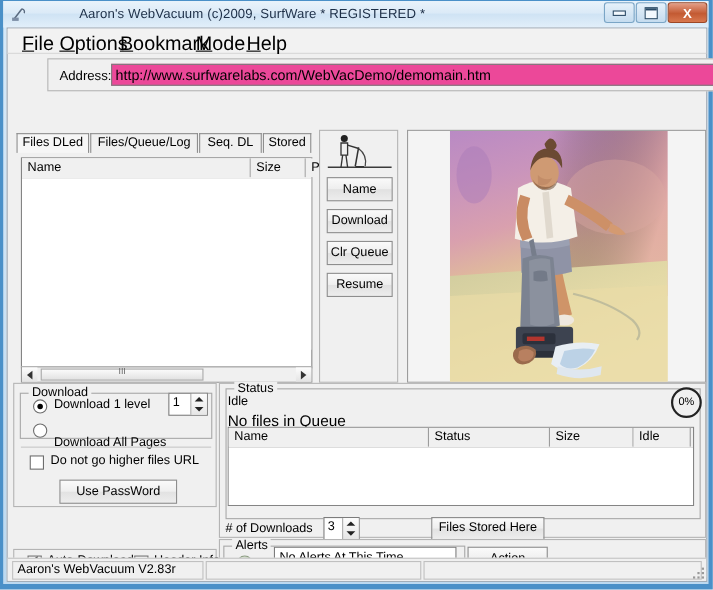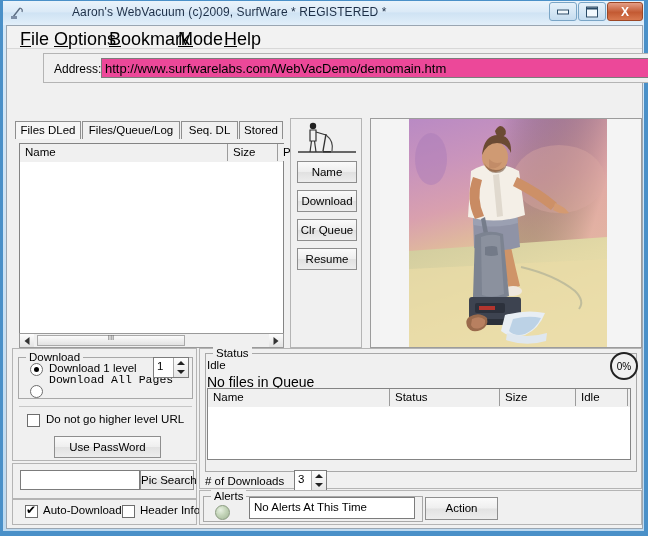--- a/index.html
+++ b/index.html
@@ -545,42 +545,38 @@
 
     <div id="dl-panel-outer">
       <div class="gbox" id="dl-group" style="left:5px; top:8px; width:175px; height:42px;">
         <span class="gbox-title">Download</span>
       </div>
 
       <span class="radio on" style="left:17px; top:14px;"></span>
       <span class="radio-label" style="left:36px; top:13px;">Download 1 level</span>
 
       <span class="radio" style="left:17px; top:36px;"></span>
-      <span class="radio-label" style="left:36px; top:24px;font-family:Liberation Mono, monospace;">Download All Pages</span>
+      <span class="radio-label" style="left:36px; top:47px;">Download All Pages</span>
 
       <div style="position:absolute; left:6px; top:57px; width:173px; height:1px; background:#c6c6c6;"></div>
 
       <span class="cbox" style="left:14px; top:65px;"></span>
-      <span class="cbox-label" style="left:33px; top:64px;">Do not go higher level URL</span>
+      <span class="cbox-label" style="left:33px; top:64px;">Do not go higher files URL</span>
 
       <div class="btn" style="left:41px; top:87px; width:107px; height:22px; line-height:20px;">Use PassWord</div>
     </div>
 
     <div id="spin-level">
       <span class="val">1</span>
       <span class="spinbtns">
         <span class="up"></span>
         <span class="dn"></span>
       </span>
     </div>
 
-    <div id="pic-row">
-      <input id="pic-input" type="text" value="" style="">
-      <div class="btn" style="left:127px; top:6px; width:54px; height:20px; line-height:18px;">Pic Search</div>
-    </div>
 
     <div id="auto-row">
       <span class="cbox on" style="left:12px; top:5px;"></span>
       <span class="cbox-label" style="left:30px; top:4px;">Auto-Download</span>
       <span class="cbox" style="left:109px; top:5px;"></span>
       <span class="cbox-label" style="left:127px; top:4px;">Header Info</span>
     </div>
 
     <div id="status-outer"></div>
 
@@ -605,24 +601,38 @@
     </div>
 
     <div id="dlcount-label"># of Downloads</div>
     <div id="spin-dl">
       <span class="val">3</span>
       <span class="spinbtns">
         <span class="up"></span>
         <span class="dn"></span>
       </span>
     </div>
+    <div class="btn" style="left:385px; top:444px; width:103px; height:21px; line-height:19px;">Files Stored Here</div>
 
     <div id="alerts-outer"></div>
     <div class="gbox" id="alerts-group">
       <span class="gbox-title">Alerts</span>
     </div>
     <div id="alert-led"></div>
     <div id="alert-text">No Alerts At This Time</div>
     <div class="btn" style="left:418px; top:471px; width:73px; height:23px; line-height:21px;">Action</div>
 
+    <div id="statusbar">
+      <div class="sb-pane" style="left:4px;   width:174px;">Aaron's WebVacuum V2.83r</div>
+      <div class="sb-pane" style="left:180px; width:196px;"></div>
+      <div class="sb-pane" style="left:378px; width:253px;"></div>
+      <span id="grip">
+        <i style="right:0px;  bottom:0px;"></i>
+          <i style="right:4px;  bottom:0px;"></i>
+        <i style="right:8px;  bottom:0px;"></i>
+          <i style="right:0px;  bottom:4px;"></i>
+        <i style="right:4px;  bottom:4px;"></i>
+          <i style="right:0px;  bottom:8px;"></i>
+      </span>
+    </div>
 
   </div>
 </div>
 
 </body></html>

